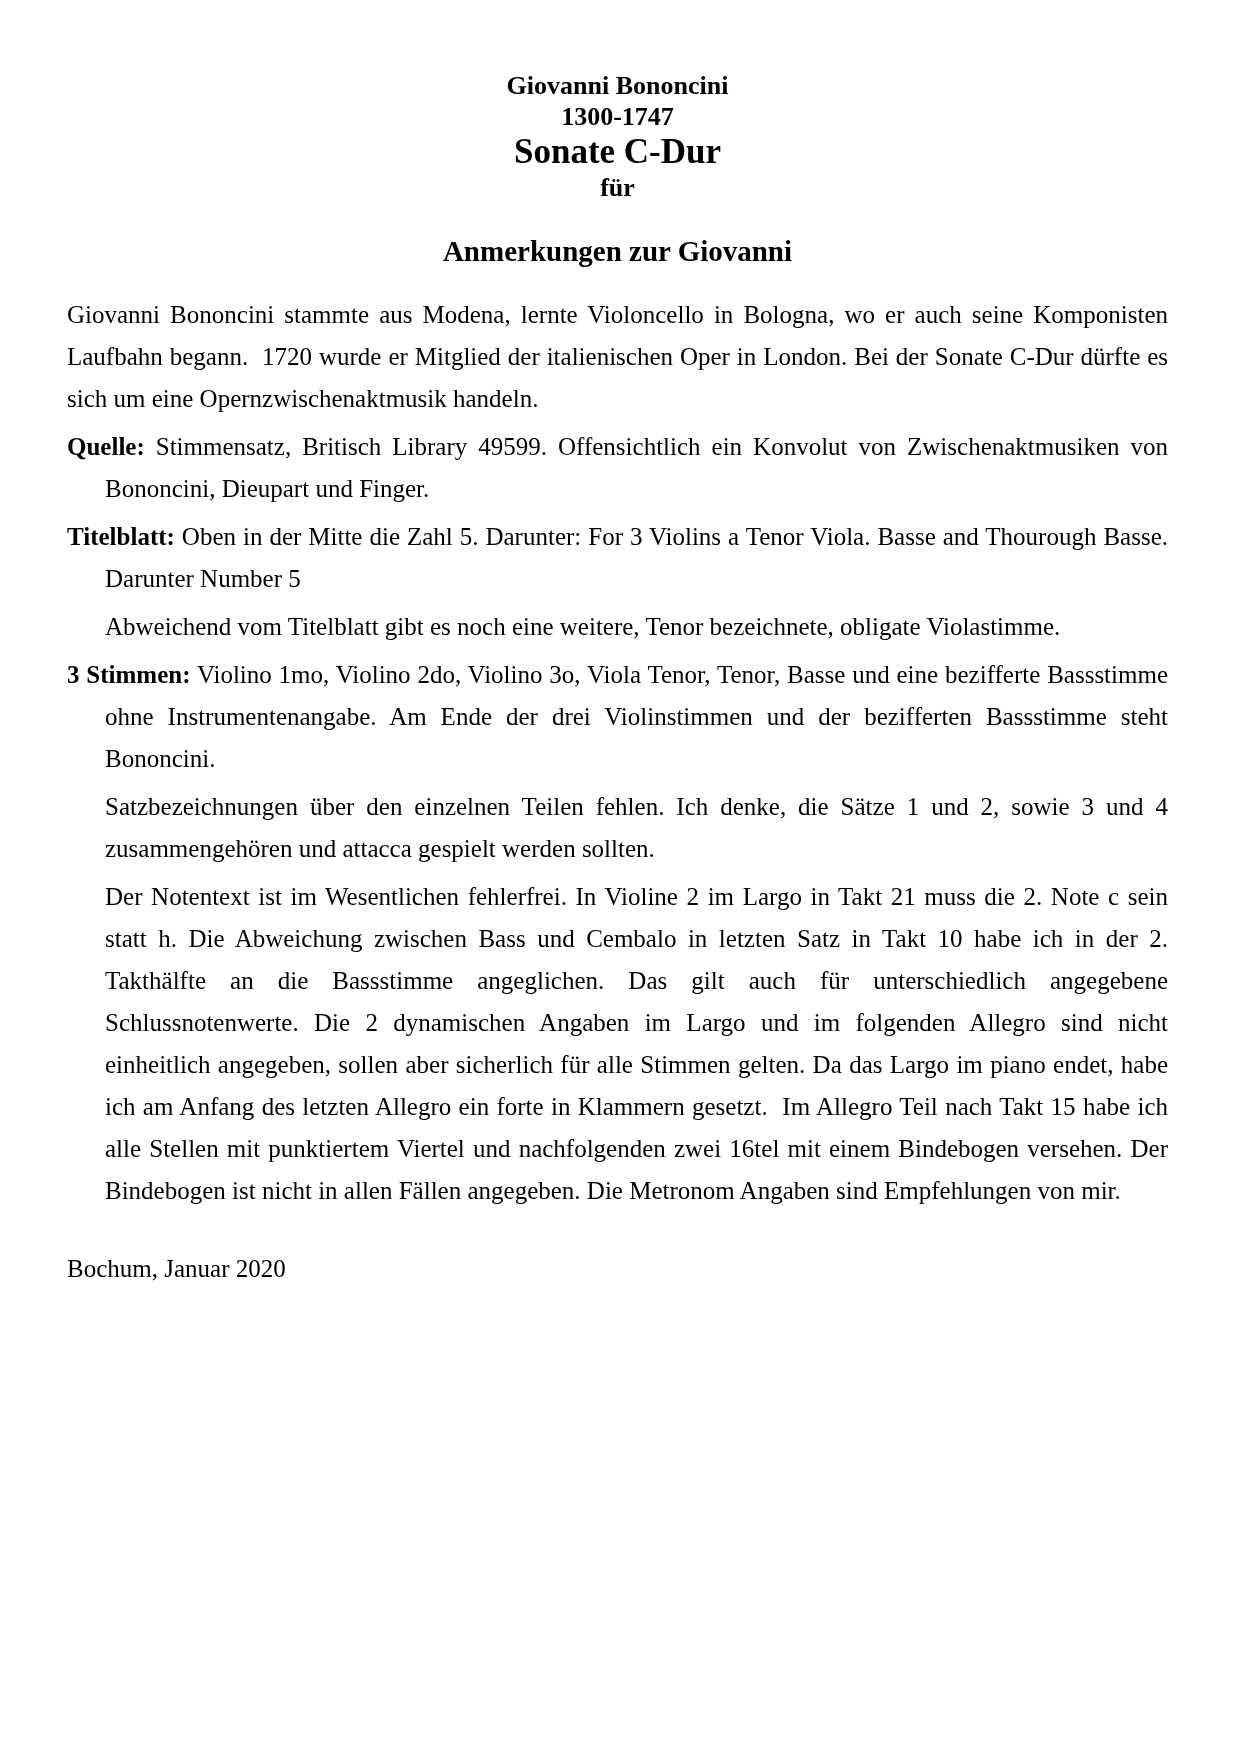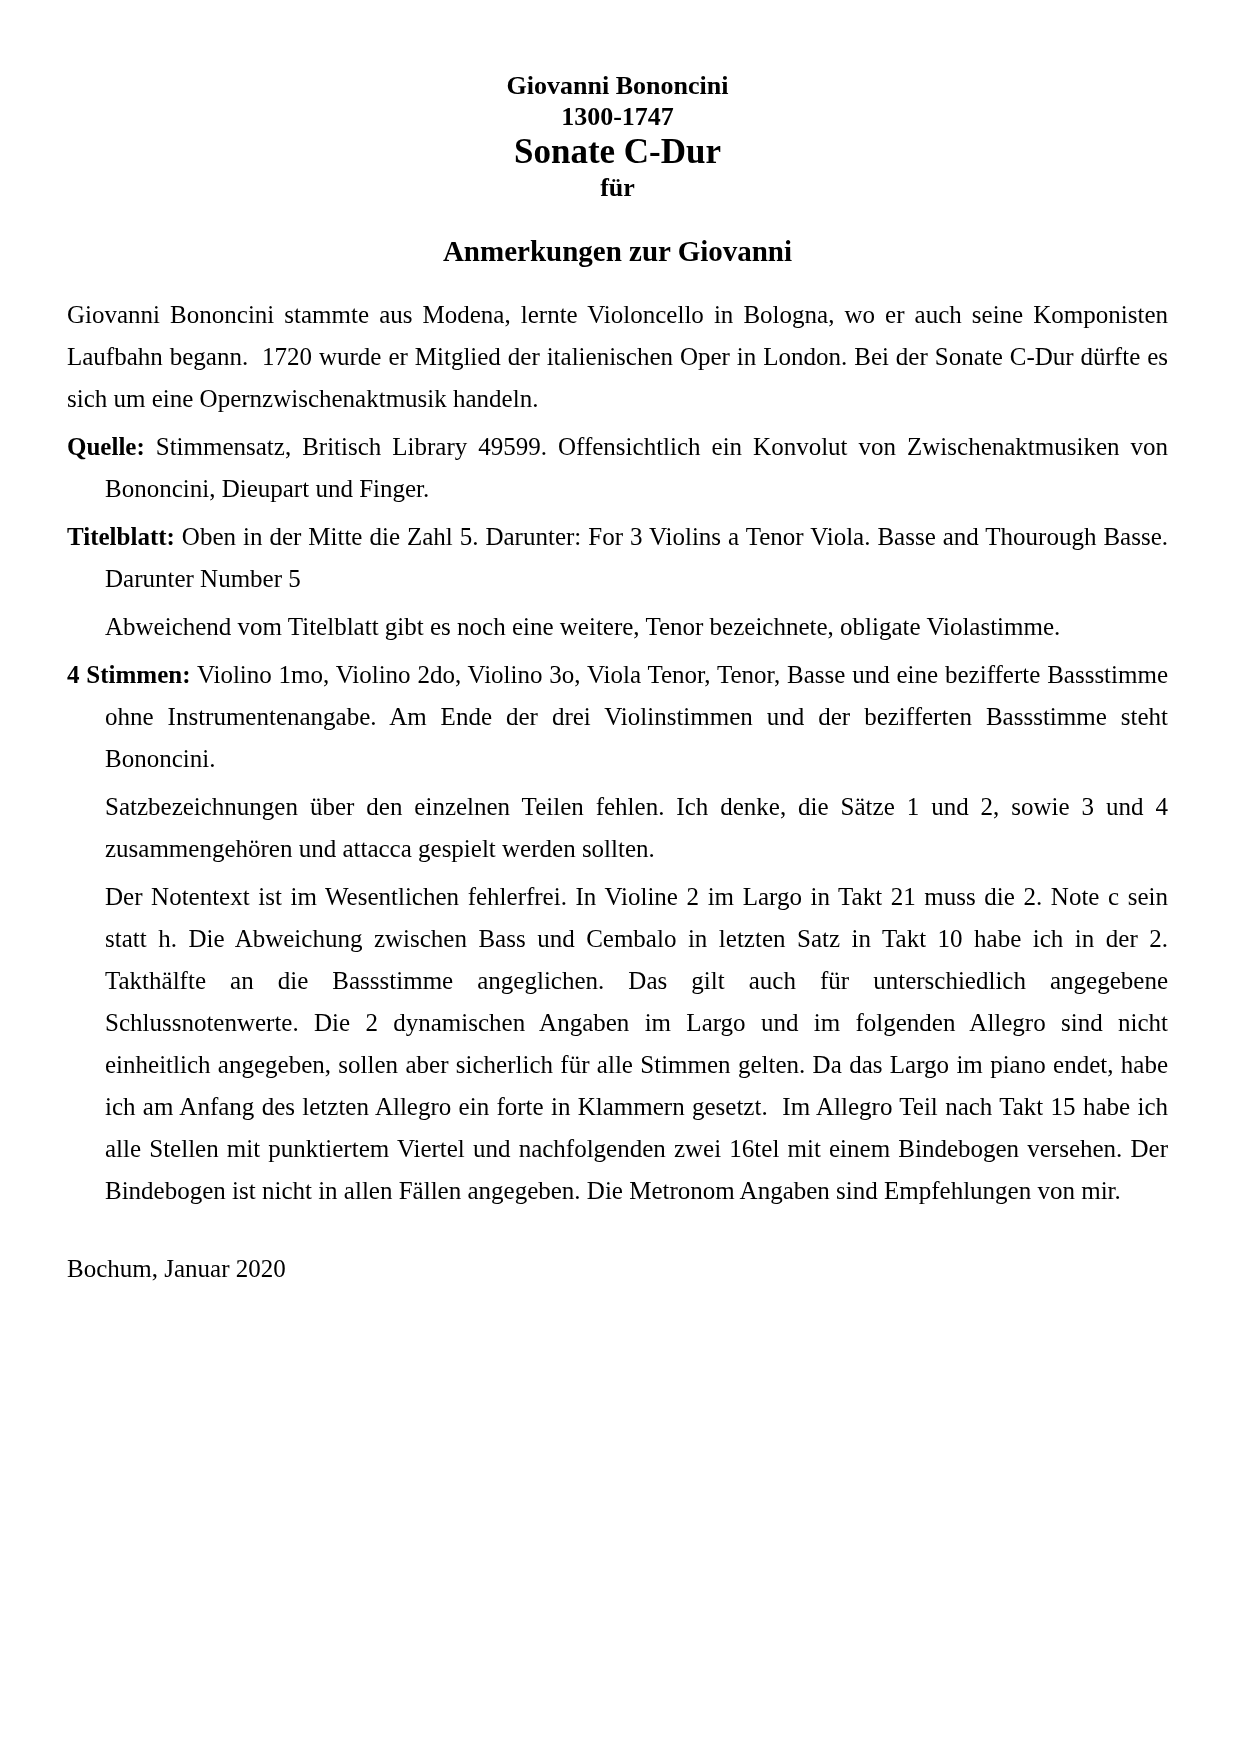--- a/index.html
+++ b/index.html
@@ -87,21 +87,21 @@
   <div class="body-text">
 
     <p class="para"><b></b><span>Giovanni Bononcini stammte aus Modena, lernte Violoncello in Bologna, wo er auch seine Komponisten Laufbahn begann.&nbsp; 1720 wurde er Mitglied der italienischen Oper in London. Bei der Sonate C-Dur dürfte es sich um eine Opernzwischenaktmusik handeln.</span></p>
 
     <p class="para hanging"><b>Quelle:</b><span> Stimmensatz, Britisch Library 49599. Offensichtlich ein Konvolut von Zwischenaktmusiken von Bononcini, Dieupart und Finger.</span></p>
 
     <p class="para hanging"><b>Titelblatt:</b><span> Oben in der Mitte die Zahl 5. Darunter: For 3 Violins a Tenor Viola. Basse and Thourough Basse. Darunter Number 5</span></p>
 
     <p class="para indented"><b></b><span>Abweichend vom Titelblatt gibt es noch eine weitere, Tenor bezeichnete, obligate Violastimme.</span></p>
 
-    <p class="para hanging"><b>4 Stimmen:</b><span> Violino 1mo, Violino 2do, Violino 3o, Viola Tenor, Tenor, Basse und eine bezifferte Bassstimme ohne Instrumentenangabe. Am Ende der drei Violinstimmen und der bezifferten Bassstimme steht Bononcini.</span></p>
+    <p class="para hanging"><b>3 Stimmen:</b><span> Violino 1mo, Violino 2do, Violino 3o, Viola Tenor, Tenor, Basse und eine bezifferte Bassstimme ohne Instrumentenangabe. Am Ende der drei Violinstimmen und der bezifferten Bassstimme steht Bononcini.</span></p>
 
     <p class="para indented"><b></b><span>Satzbezeichnungen über den einzelnen Teilen fehlen. Ich denke, die Sätze 1 und 2, sowie 3 und 4 zusammengehören und attacca gespielt werden sollten.</span></p>
 
     <p class="para indented"><b></b><span>Der Notentext ist im Wesentlichen fehlerfrei. In Violine 2 im Largo in Takt 21 muss die 2. Note c sein statt h. Die Abweichung zwischen Bass und Cembalo in letzten Satz in Takt 10 habe ich in der 2. Takthälfte an die Bassstimme angeglichen. Das gilt auch für unterschiedlich angegebene Schlussnotenwerte. Die 2 dynamischen Angaben im Largo und im folgenden Allegro sind nicht einheitlich angegeben, sollen aber sicherlich für alle Stimmen gelten. Da das Largo im piano endet, habe ich am Anfang des letzten Allegro ein forte in Klammern gesetzt.&nbsp; Im Allegro Teil nach Takt 15 habe ich alle Stellen mit punktiertem Viertel und nachfolgenden zwei 16tel mit einem Bindebogen versehen. Der Bindebogen ist nicht in allen Fällen angegeben. Die Metronom Angaben sind Empfehlungen von mir.</span></p>
 
   </div>
 
   <div class="sig-place">Bochum, Januar 2020</div>
 
 </div>

